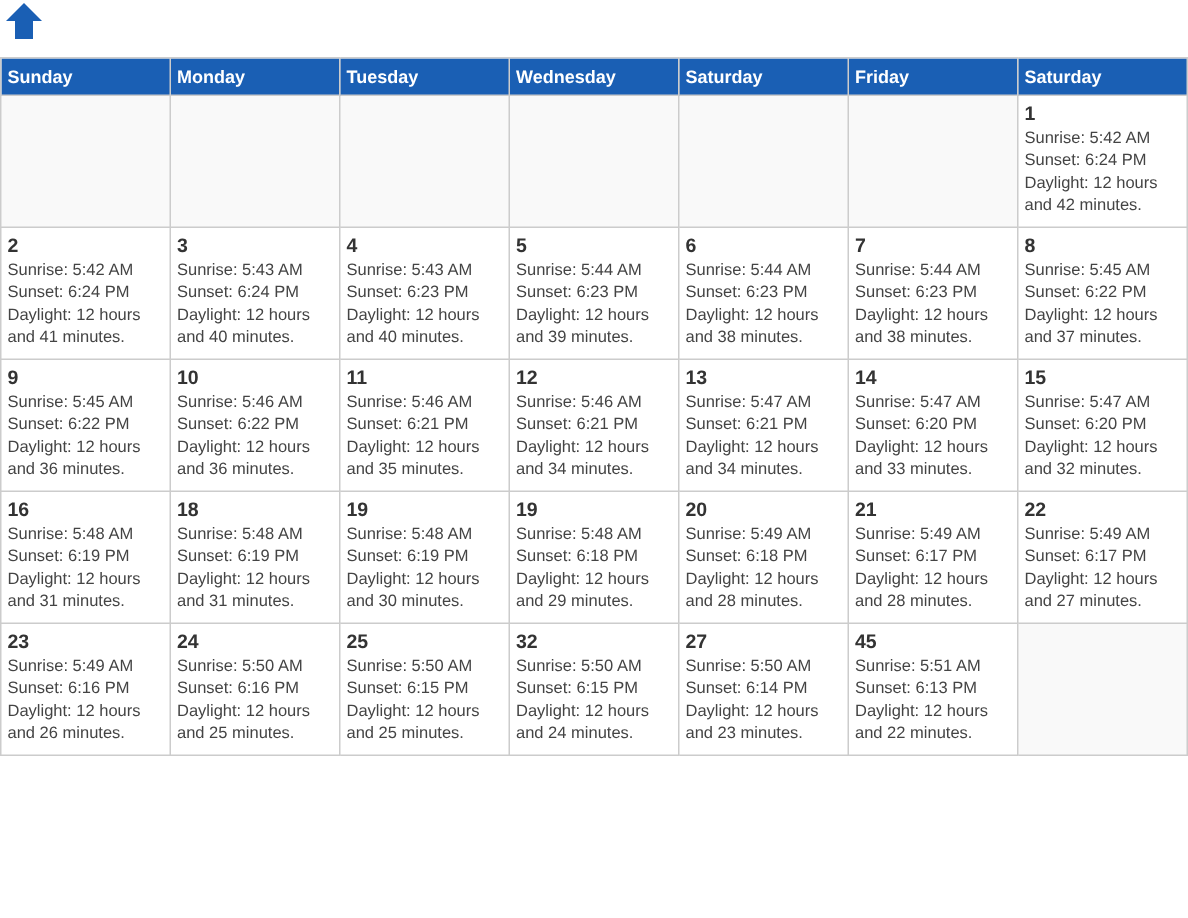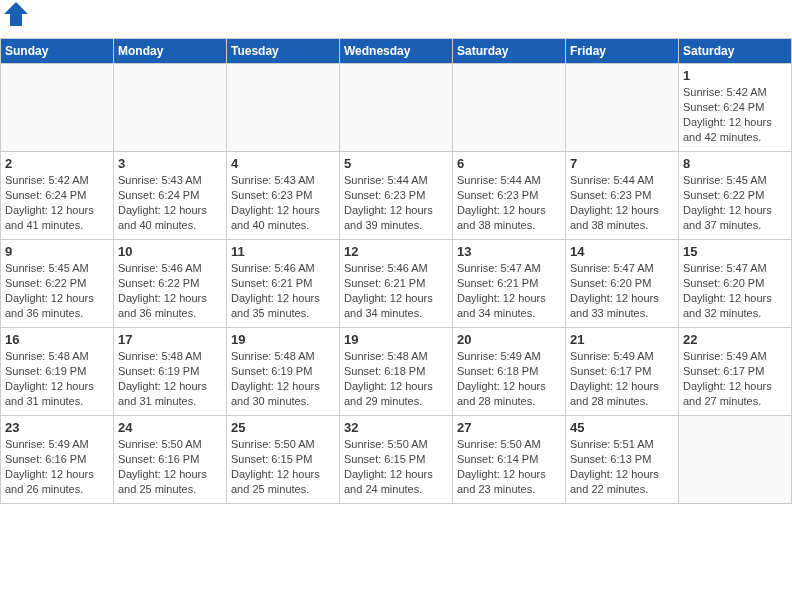--- a/index.html
+++ b/index.html
@@ -171,21 +171,21 @@
         </tr>
         <tr>
           <td>
             <div class="day-num">16</div>
             <div class="cell-text" style="white-space: pre-line;">Sunrise: 5:48 AM
 Sunset: 6:19 PM
 Daylight: 12 hours
 and 31 minutes.</div>
           </td>
           <td>
-            <div class="day-num">17</div>
+            <div class="day-num">18</div>
             <div class="cell-text" style="white-space: pre-line;">Sunrise: 5:48 AM
 Sunset: 6:19 PM
 Daylight: 12 hours
 and 31 minutes.</div>
           </td>
           <td>
             <div class="day-num">19</div>
             <div class="cell-text" style="white-space: pre-line;">Sunrise: 5:48 AM
 Sunset: 6:19 PM
 Daylight: 12 hours

